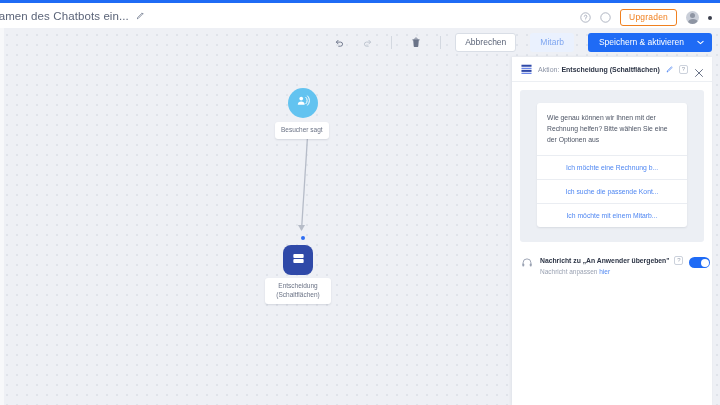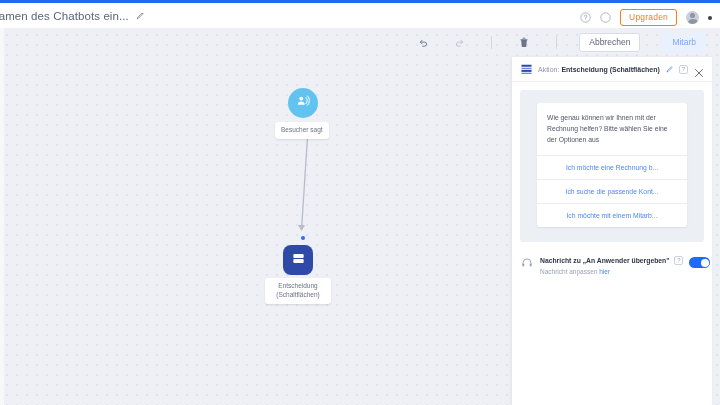--- a/index.html
+++ b/index.html
@@ -69,21 +69,21 @@
     background-position: 2px 2px;
   }
   .canvas-left-edge {
     position: absolute; top: 28px; left: 0; width: 4px; height: 377px;
     background: #f7f8fa;
   }
 
   
   .toolbar {
     position: absolute; top: 33px; right: 8px; height: 19px;
-    display: flex; align-items: center; gap: 16px;
+    display: flex; align-items: center; gap: 8px;
   }
   .tb-icon-btn {
     width: 20px; height: 19px; display: flex;
     align-items: center; justify-content: center;
   }
   .tb-sep {
     width: 1px; height: 13px; background: #d3d8e0; margin: 0 6px;
   }
   .btn-ghost {
     background: #ffffff; border: 1px solid #d9dee6; border-radius: 3px;
@@ -253,20 +253,28 @@
     <span class="tb-sep"></span>
     <span class="tb-icon-btn">
       <svg width="10" height="11" viewBox="0 0 12 14" fill="none" stroke="#6b7489" stroke-width="1.1" stroke-linejoin="round">
         <path d="M2.4 3.6h7.2l-.7 8.2a.9.9 0 0 1-.9.8H4a.9.9 0 0 1-.9-.8L2.4 3.6z" fill="#6b7489" stroke="none"></path>
         <path d="M1.4 3.6h9.2M4.6 3.4V2.1a.7.7 0 0 1 .7-.7h1.4a.7.7 0 0 1 .7.7v1.3"></path>
       </svg>
     </span>
     <span class="tb-sep"></span>
     <button class="btn-ghost">Abbrechen</button>
     <button class="btn-test">Mitarb</button>
+    <div class="btn-primary">
+      <span class="bp-label">Speichern &amp; aktivieren</span>
+      <span class="bp-caret">
+        <svg width="7" height="5" viewBox="0 0 8 5" fill="none" stroke="#ffffff" stroke-width="1.2" stroke-linecap="round" stroke-linejoin="round">
+          <path d="M1 1.2 4 3.8l3-2.6"></path>
+        </svg>
+      </span>
+    </div>
   </div>
 
   <svg class="connector" width="70" height="105" viewBox="0 0 70 105">
     <line x1="37.5" y1="2" x2="31.5" y2="95" stroke="#b6bcc8" stroke-width="1.3"></line>
     <path d="M28 90l3.5 6 3.5-6z" fill="#b6bcc8"></path>
   </svg>
 
   <div class="node-visitor">
     <span>
       <svg width="16" height="16" viewBox="0 0 18 18" fill="#ffffff">

